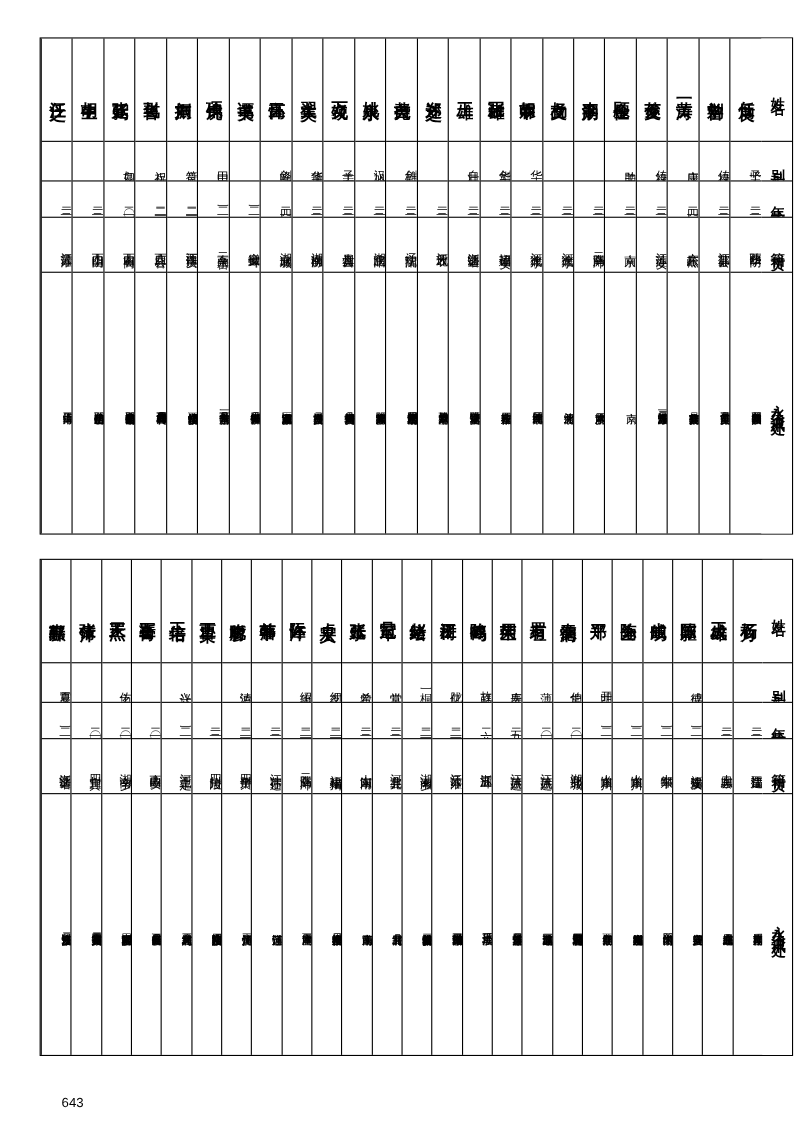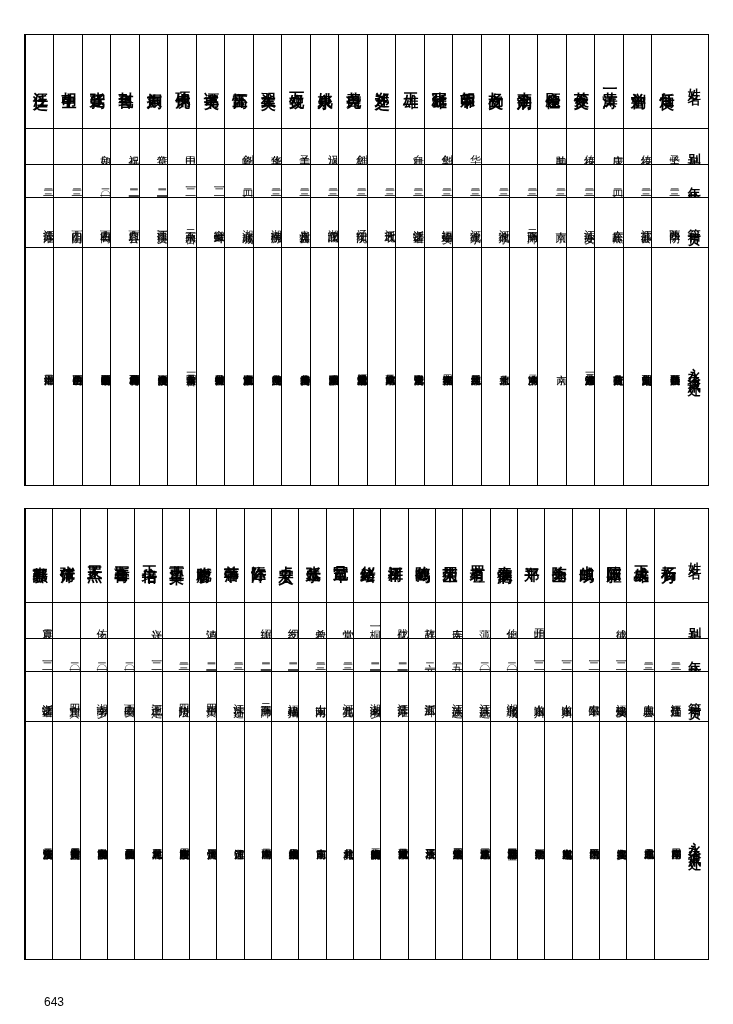--- a/index.html
+++ b/index.html
@@ -3,21 +3,21 @@
 <meta charset="utf-8">
 <style>
   html,body{margin:0;padding:0;background:#fff;}
   body{
     width:733px;height:1024px;
     font-family:"DejaVu Sans","Liberation Sans",sans-serif;
     color:#000;
     position:relative;
     overflow:hidden;
   }
-  .page{position:absolute;left:0;top:0;width:722px;height:1024px;}
+  .page{position:absolute;left:12px;top:0;width:722px;height:1024px;}
 
   
   .tbl{
     position:absolute;
     border:1px solid #000;
     border-collapse:collapse;
     box-sizing:border-box;
     display:flex;
     flex-direction:row-reverse;  
   }

